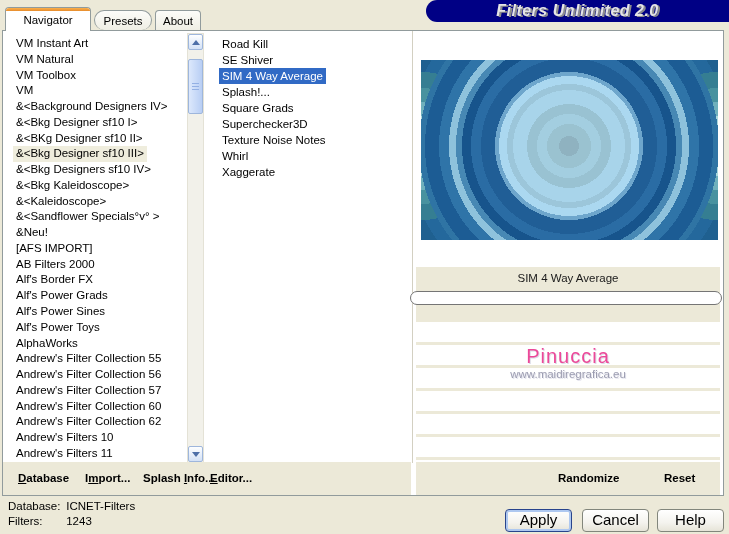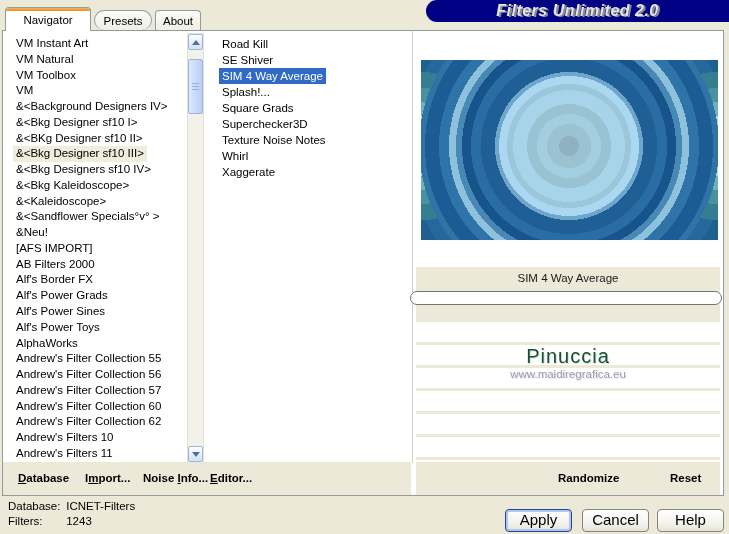--- a/index.html
+++ b/index.html
@@ -111,35 +111,35 @@
     position:absolute; left:-6px; top:24px; width:312px; height:14px;
     background:#fff; border:1px solid #757575; border-radius:8px; box-sizing:border-box;
   }
   .stripes{
     position:absolute; left:3px; top:291px; width:304px; height:140px;
     background:repeating-linear-gradient(180deg,#fff 0 20px,var(--bg_beige,#ECE9D8) 20px 23px);
   }
   .watermark{
     position:absolute; left:0; top:314px; width:100%; text-align:center; z-index:2;
   }
-  .wm-title{font-size:20px; letter-spacing:1px; color:#14532d; text-shadow:1px 1px 0 #dcdce6;}
+  .wm-title{font-size:20px; letter-spacing:1px; color:#ec4899; text-shadow:1px 1px 0 #dcdce6;}
   .wm-url{font-size:11.5px; color:#9B9CB0; text-shadow:1px 1px 0 #e4e4ee;}
   .band2{top:431px; height:33px;}
   .band-left{
     position:absolute; left:0; top:431px; width:408px; height:33px;
     background:var(--bg_beige,#ECE9D8);
   }
   .tool-label{position:absolute; top:0; line-height:33px; font-weight:bold; cursor:default;}
   .tool-label u{text-decoration:underline;}
   #lbl-database{left:15px;}
   #lbl-import{left:82px;}
   #lbl-filterinfo{left:140px;}
   #lbl-editor{left:207px;}
   #lbl-randomize{left:142px;}
-  #lbl-reset{left:254px;}
+  #lbl-reset{left:248px;}
   
   .status{position:absolute; left:8px; top:499px; line-height:15px;}
   .status .lab{display:inline-block; width:55px;}
   .xp-btn{
     position:absolute; top:509px; width:67px; height:23px; box-sizing:border-box;
     background:linear-gradient(180deg,#FFFFFF,#F4F3EE 60%,#E6E4D8);
     border:1px solid #82867C; border-radius:4px;
     text-align:center; line-height:20px; font-size:15px; cursor:default;
   }
   #btn-apply{left:505px; border:1px solid #28448C; box-shadow:inset 0 0 0 2px #AEC8F0;}
@@ -247,21 +247,21 @@
     </div>
 
     <div class="band-left">
       <div class="tool-label" id="lbl-database">
         <span></span><u>D</u><span>atabase</span>
       </div>
       <div class="tool-label" id="lbl-import">
         <span>I</span><u>m</u><span>port...</span>
       </div>
       <div class="tool-label" id="lbl-filterinfo">
-        <span>Noise </span><u>I</u><span>nfo...</span>
+        <span>Splash </span><u>I</u><span>nfo...</span>
       </div>
       <div class="tool-label" id="lbl-editor">
         <span></span><u>E</u><span>ditor...</span>
       </div>
     </div>
   </div>
 
   <div class="status">
     <div>
       <span class="lab">Database:</span>

